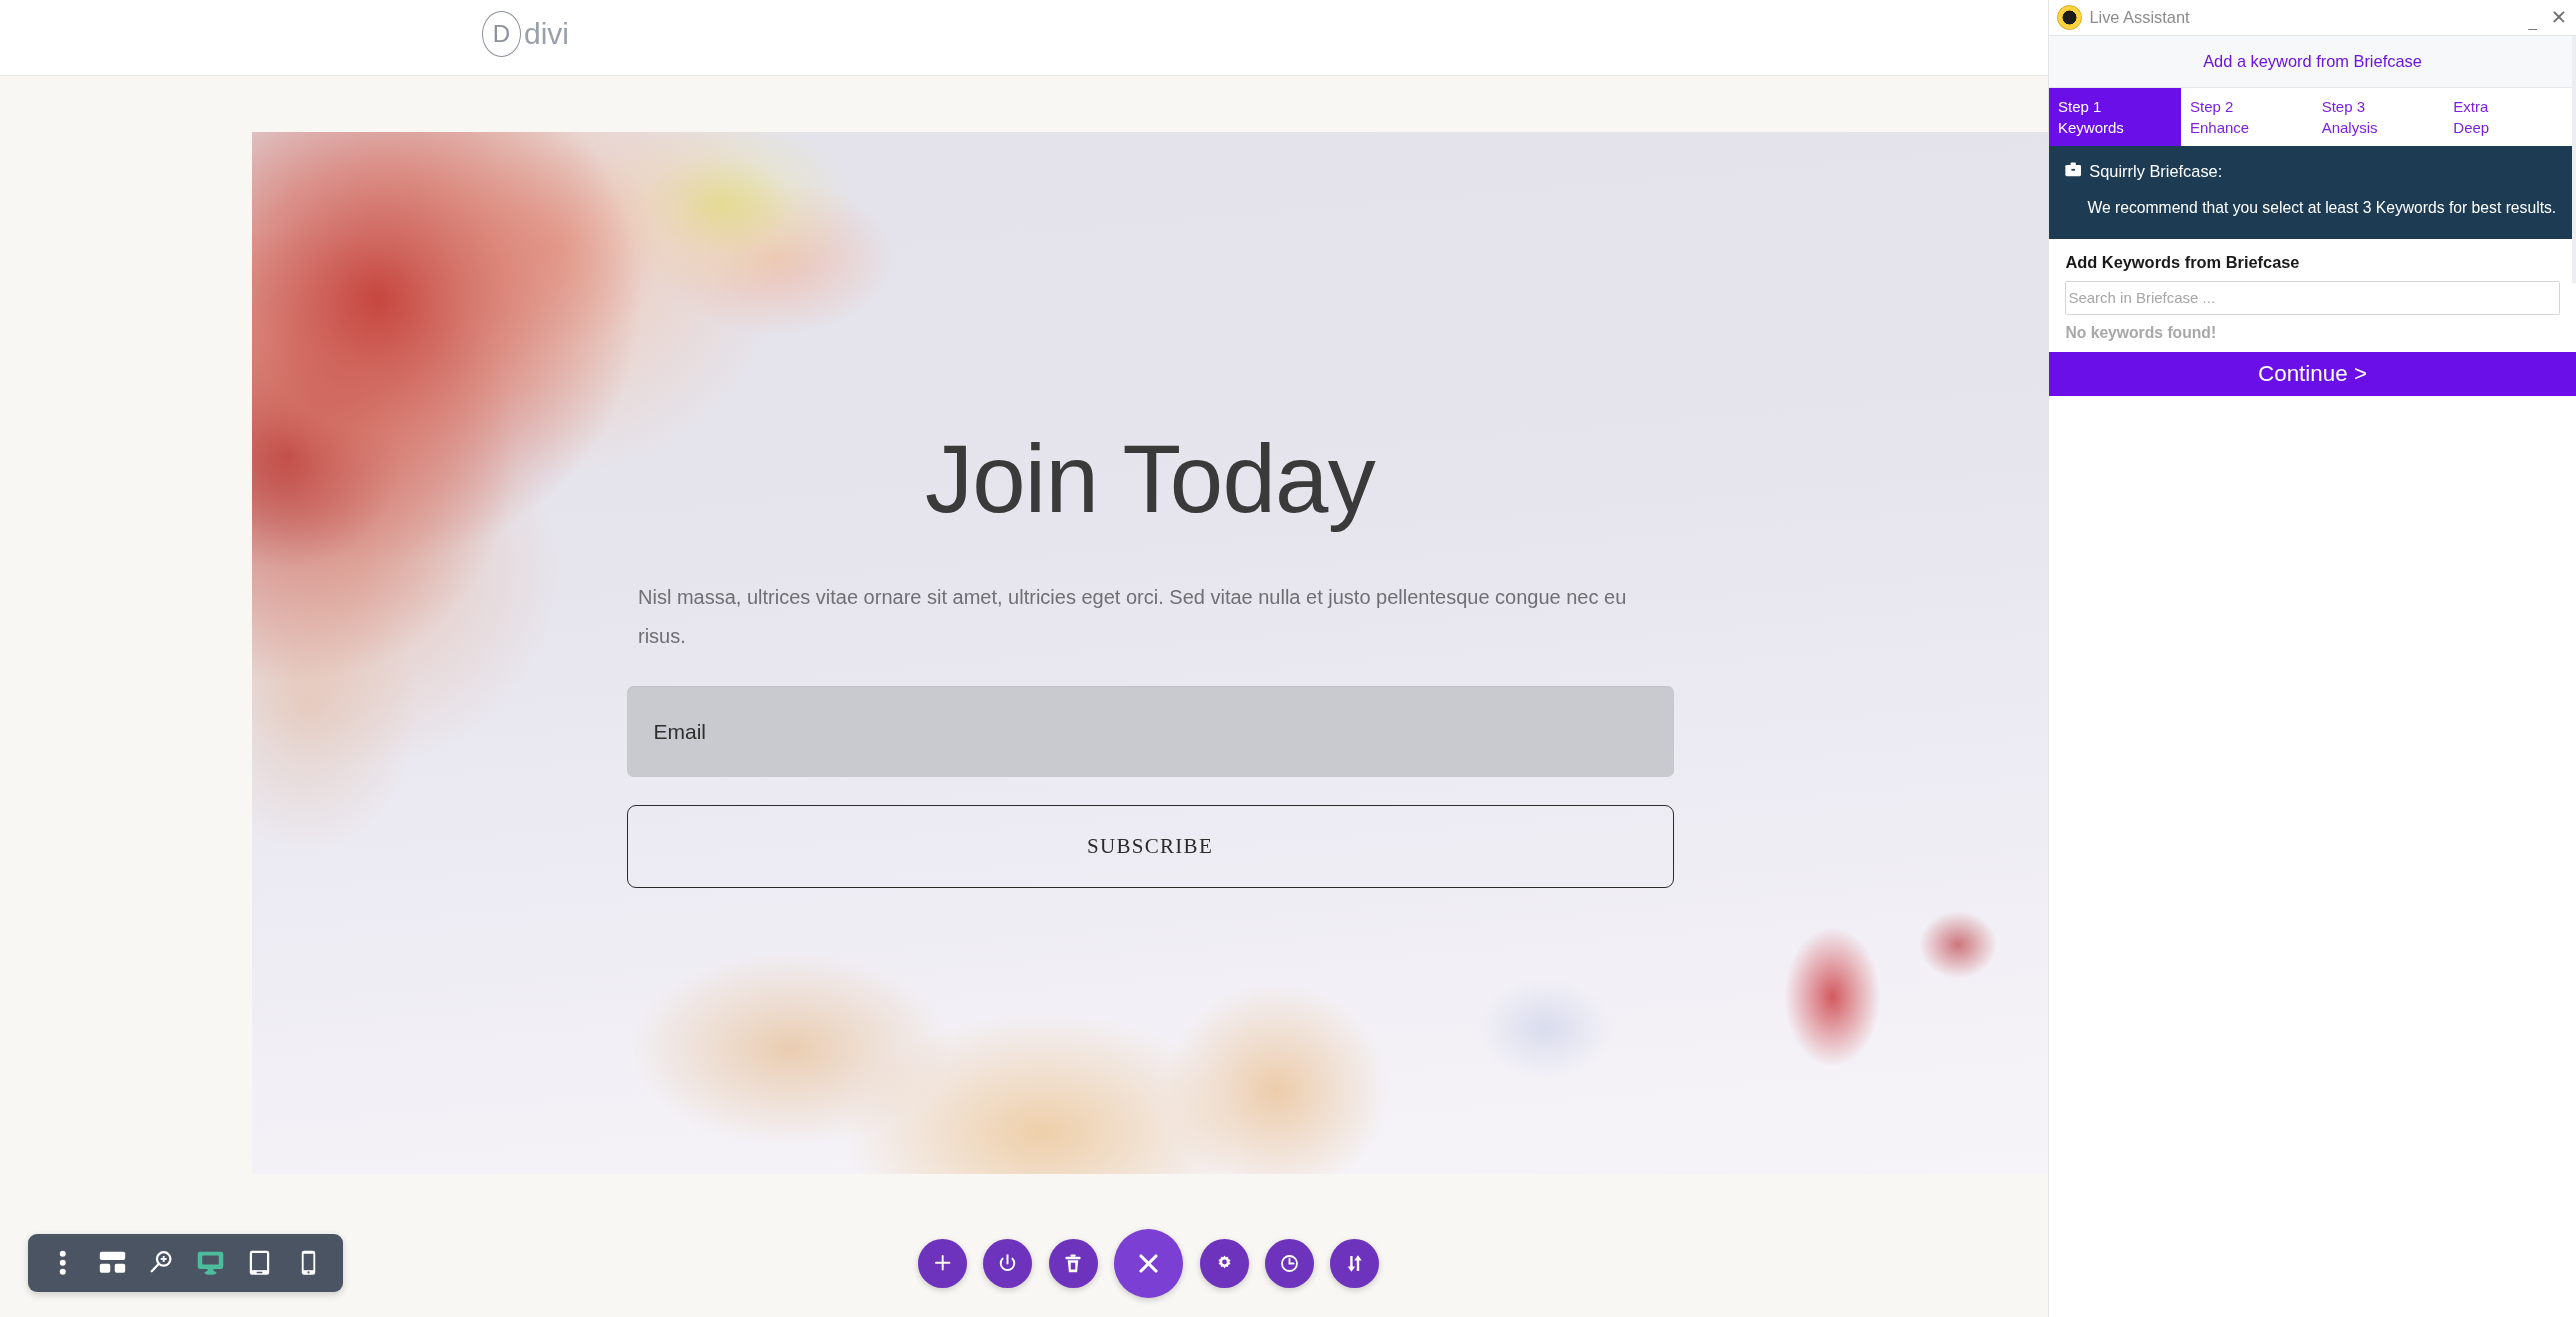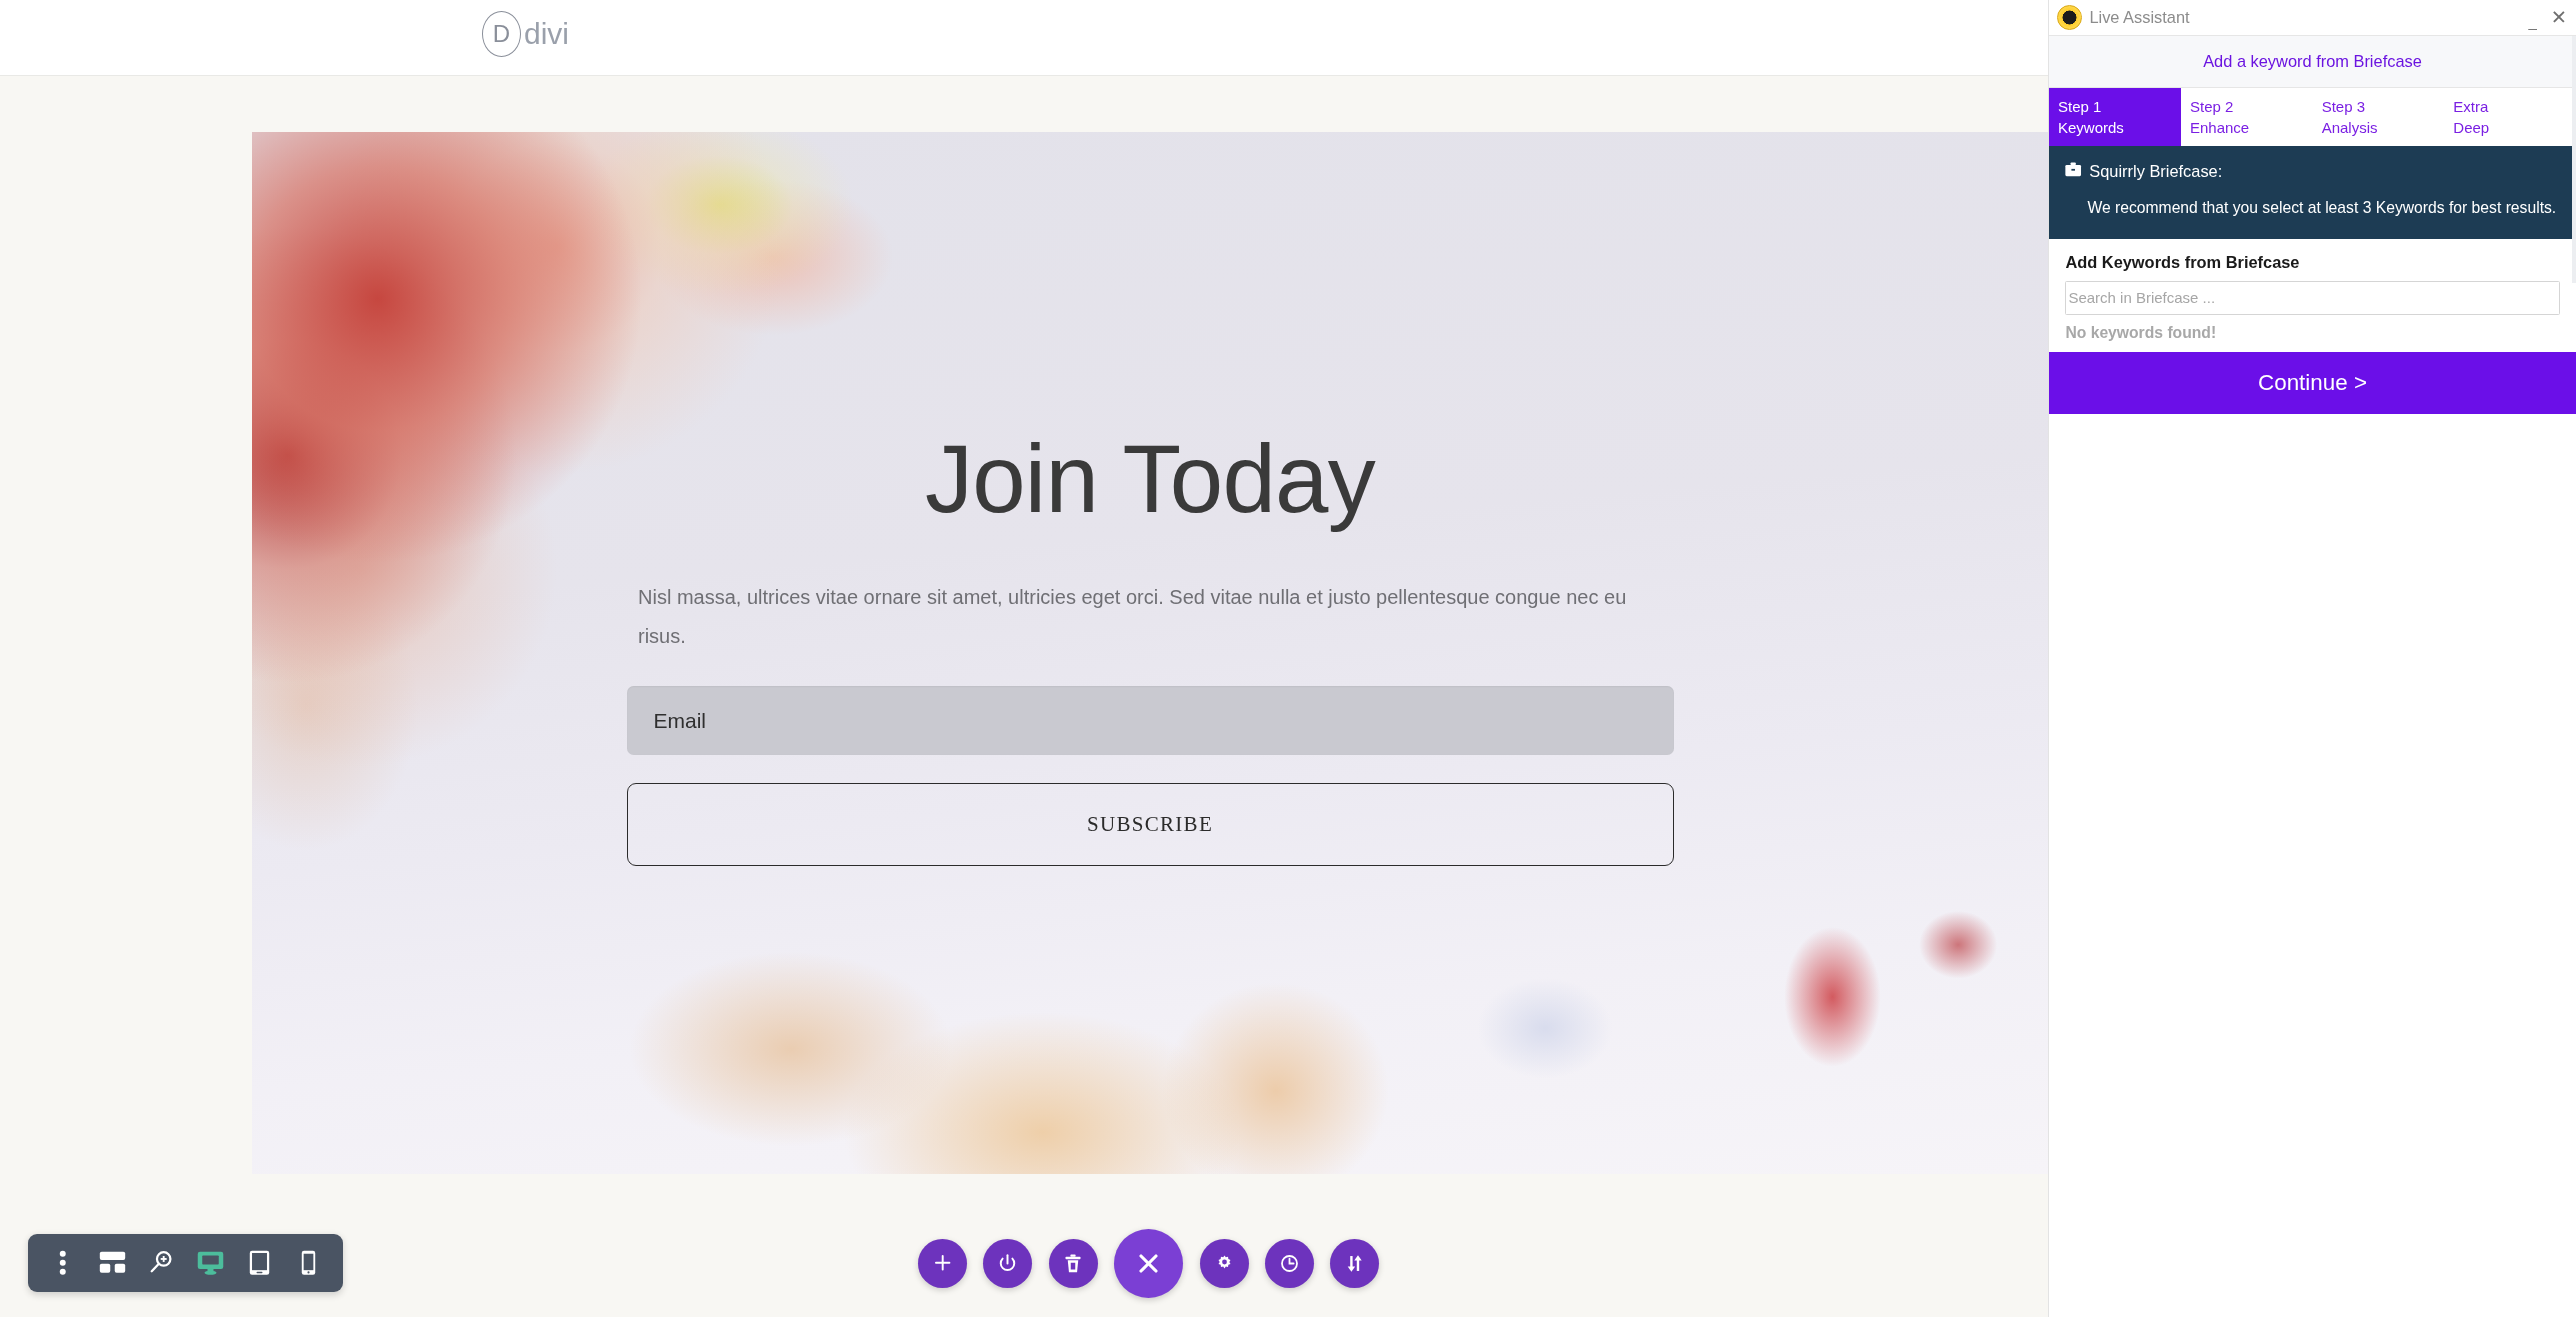--- a/index.html
+++ b/index.html
@@ -118,21 +118,21 @@
   #hero-sub {
     margin-top: 51px;
     width: 1024px;
     text-align: left;
     font-size: 20px;
     line-height: 1.95;
     color: #6f6f74;
   }
   #email-field {
     margin-top: 30px;
-    width: 1047px; height: 69px;
+    width: 1047px; height: 91px;
     background: #c9c9d0;
     border: none;
     border-radius: 6.7px;
     color: #2f2f2f;
     font-size: 21px;
     padding: 0 27px;
     font-family: "Liberation Sans", sans-serif;
     box-shadow: inset 0 0.7px 1.5px rgba(0,0,0,0.06);
   }
   #email-field::placeholder { color: #2f2f2f; opacity: 1; }
@@ -328,21 +328,21 @@
   #la-search-input::placeholder { color: #a6a6a6; }
   #la-no-results {
     margin-top: 9px;
     font-size: 15.7px;
     color: #a8a8a8;
     font-weight: bold;
   }
   #la-continue {
     margin-top: 10.5px;
     width: 100%;
-    height: 62px;
+    height: 44px;
     background: #6b0fe8;
     border: none;
     color: #ffffff;
     font-size: 22.4px;
     font-family: "Liberation Sans", sans-serif;
     cursor: pointer;
     display: block;
   }
   #la-scrollbar {
     position: absolute;

